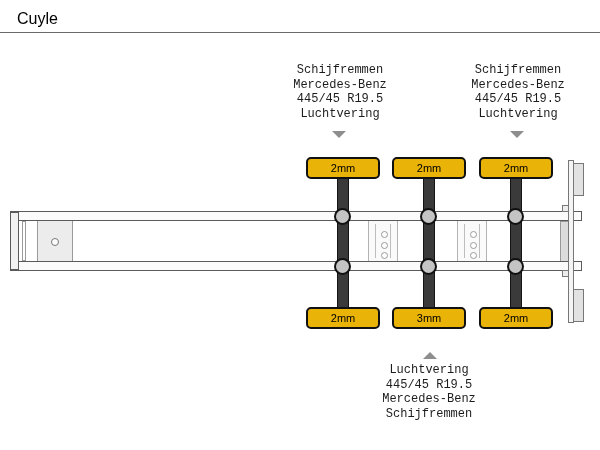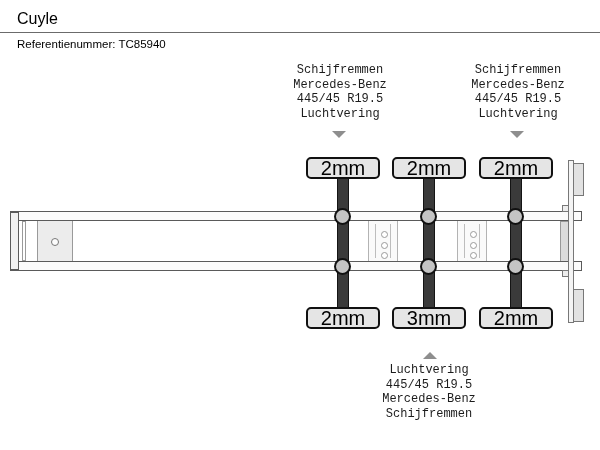--- a/index.html
+++ b/index.html
@@ -53,34 +53,33 @@
   .rear-tab-bottom{top:270px;}
 
   
   .axle-bar{top:178px;width:12px;height:130px;background:#3a3a3a;border:1px solid #141414;}
   .ax1{left:337px;} .ax2{left:423px;} .ax3{left:510px;}
   .hub{width:17px;height:17px;border:2px solid #111;border-radius:50%;background:#c4c4c4;}
   .hub-top{top:208px;} .hub-bottom{top:258px;}
   .hx1{left:334px;} .hx2{left:420px;} .hx3{left:507px;}
 
   
-  .tread{width:74px;height:22px;border:2px solid #111;border-radius:5px;background:#e5e5e5;
+  .tread{width:74px;height:22px;border:2px solid #111;border-radius:5px;background:#eab308;
          display:flex;align-items:center;justify-content:center;
-         font-size:20px;color:#000;}
+         font-size:11px;color:#000;}
   .row-top{top:157px;} .row-bottom{top:307px;}
   .lx1{left:306px;} .lx2{left:392px;} .lx3{left:479px;}
 </style>
 </head>
 <body>
 
 <div class="page">
 
   <div class="abs title">Cuyle</div>
   <div class="abs divider"></div>
-  <div class="abs ref">Referentienummer: TC85940</div>
 
   <div>
 
     <div class="abs ann ann-top-left">
       <div>Schijfremmen</div>
       <div>Mercedes-Benz</div>
       <div>445/45 R19.5</div>
       <div>Luchtvering</div>
     </div>
     <div class="abs ann ann-top-right">

